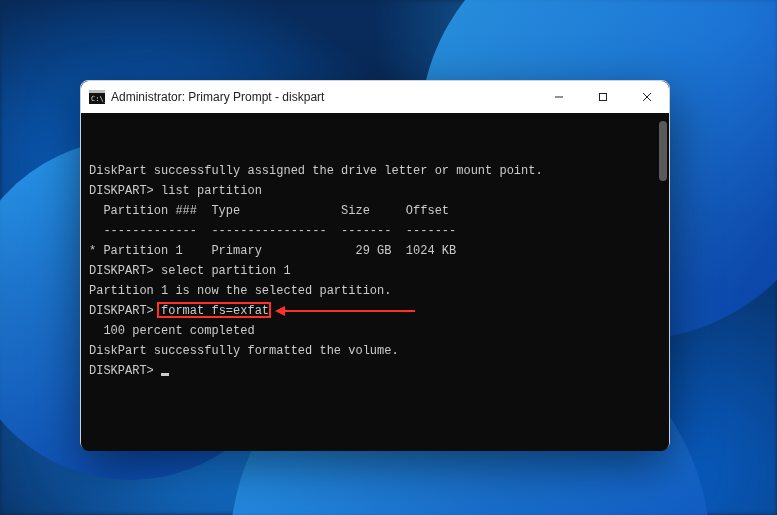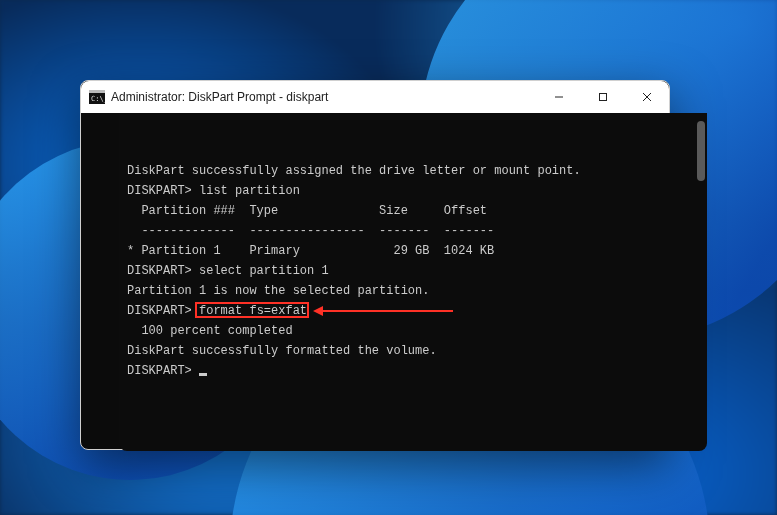--- a/index.html
+++ b/index.html
@@ -65,21 +65,20 @@
       height: 338px;
       background: #0c0c0c;
       color: #cccccc;
       font-family: Consolas, "Courier New", monospace;
       font-size: 12px;
       line-height: 20px;
       padding: 8px 10px 8px 8px;
       white-space: pre;
       overflow: hidden;
       border-radius: 0 0 8px 8px;
-      margin-left: 38px;
     }
     .scrolltrack {
       position: absolute; right: 2px; top: 8px;
       width: 8px; height: 60px;
       background: #5a5a5a;
       border-radius: 4px;
     }
     .hlbox {
       position: absolute;
       border: 2px solid #ff3126;
@@ -112,21 +111,21 @@
 
 <div class="window">
   <div class="titlebar">
     <span class="icon">
       <svg viewBox="0 0 16 14" width="16" height="14">
         <rect x="0" y="0" width="16" height="14" fill="#111"></rect>
         <rect x="0" y="0" width="16" height="3" fill="#bbb"></rect>
         <text x="2" y="11" font-size="7" font-family="monospace" fill="#ddd">C:\_</text>
       </svg>
     </span>
-    <span class="title">Administrator: DiskPart Prompt - diskpart</span>
+    <span class="title">Administrator: Primary Prompt - diskpart</span>
     <div class="winctrls">
       <div class="winbtn">
         <svg width="10" height="10" viewBox="0 0 10 10">
             <line x1="1" y1="5" x2="9" y2="5" stroke="#222" stroke-width="1"></line>
           </svg>
       </div>
       <div class="winbtn">
         <svg width="10" height="10" viewBox="0 0 10 10">
             <rect x="1.5" y="1.5" width="7" height="7" fill="none" stroke="#222" stroke-width="1"></rect>
           </svg>

